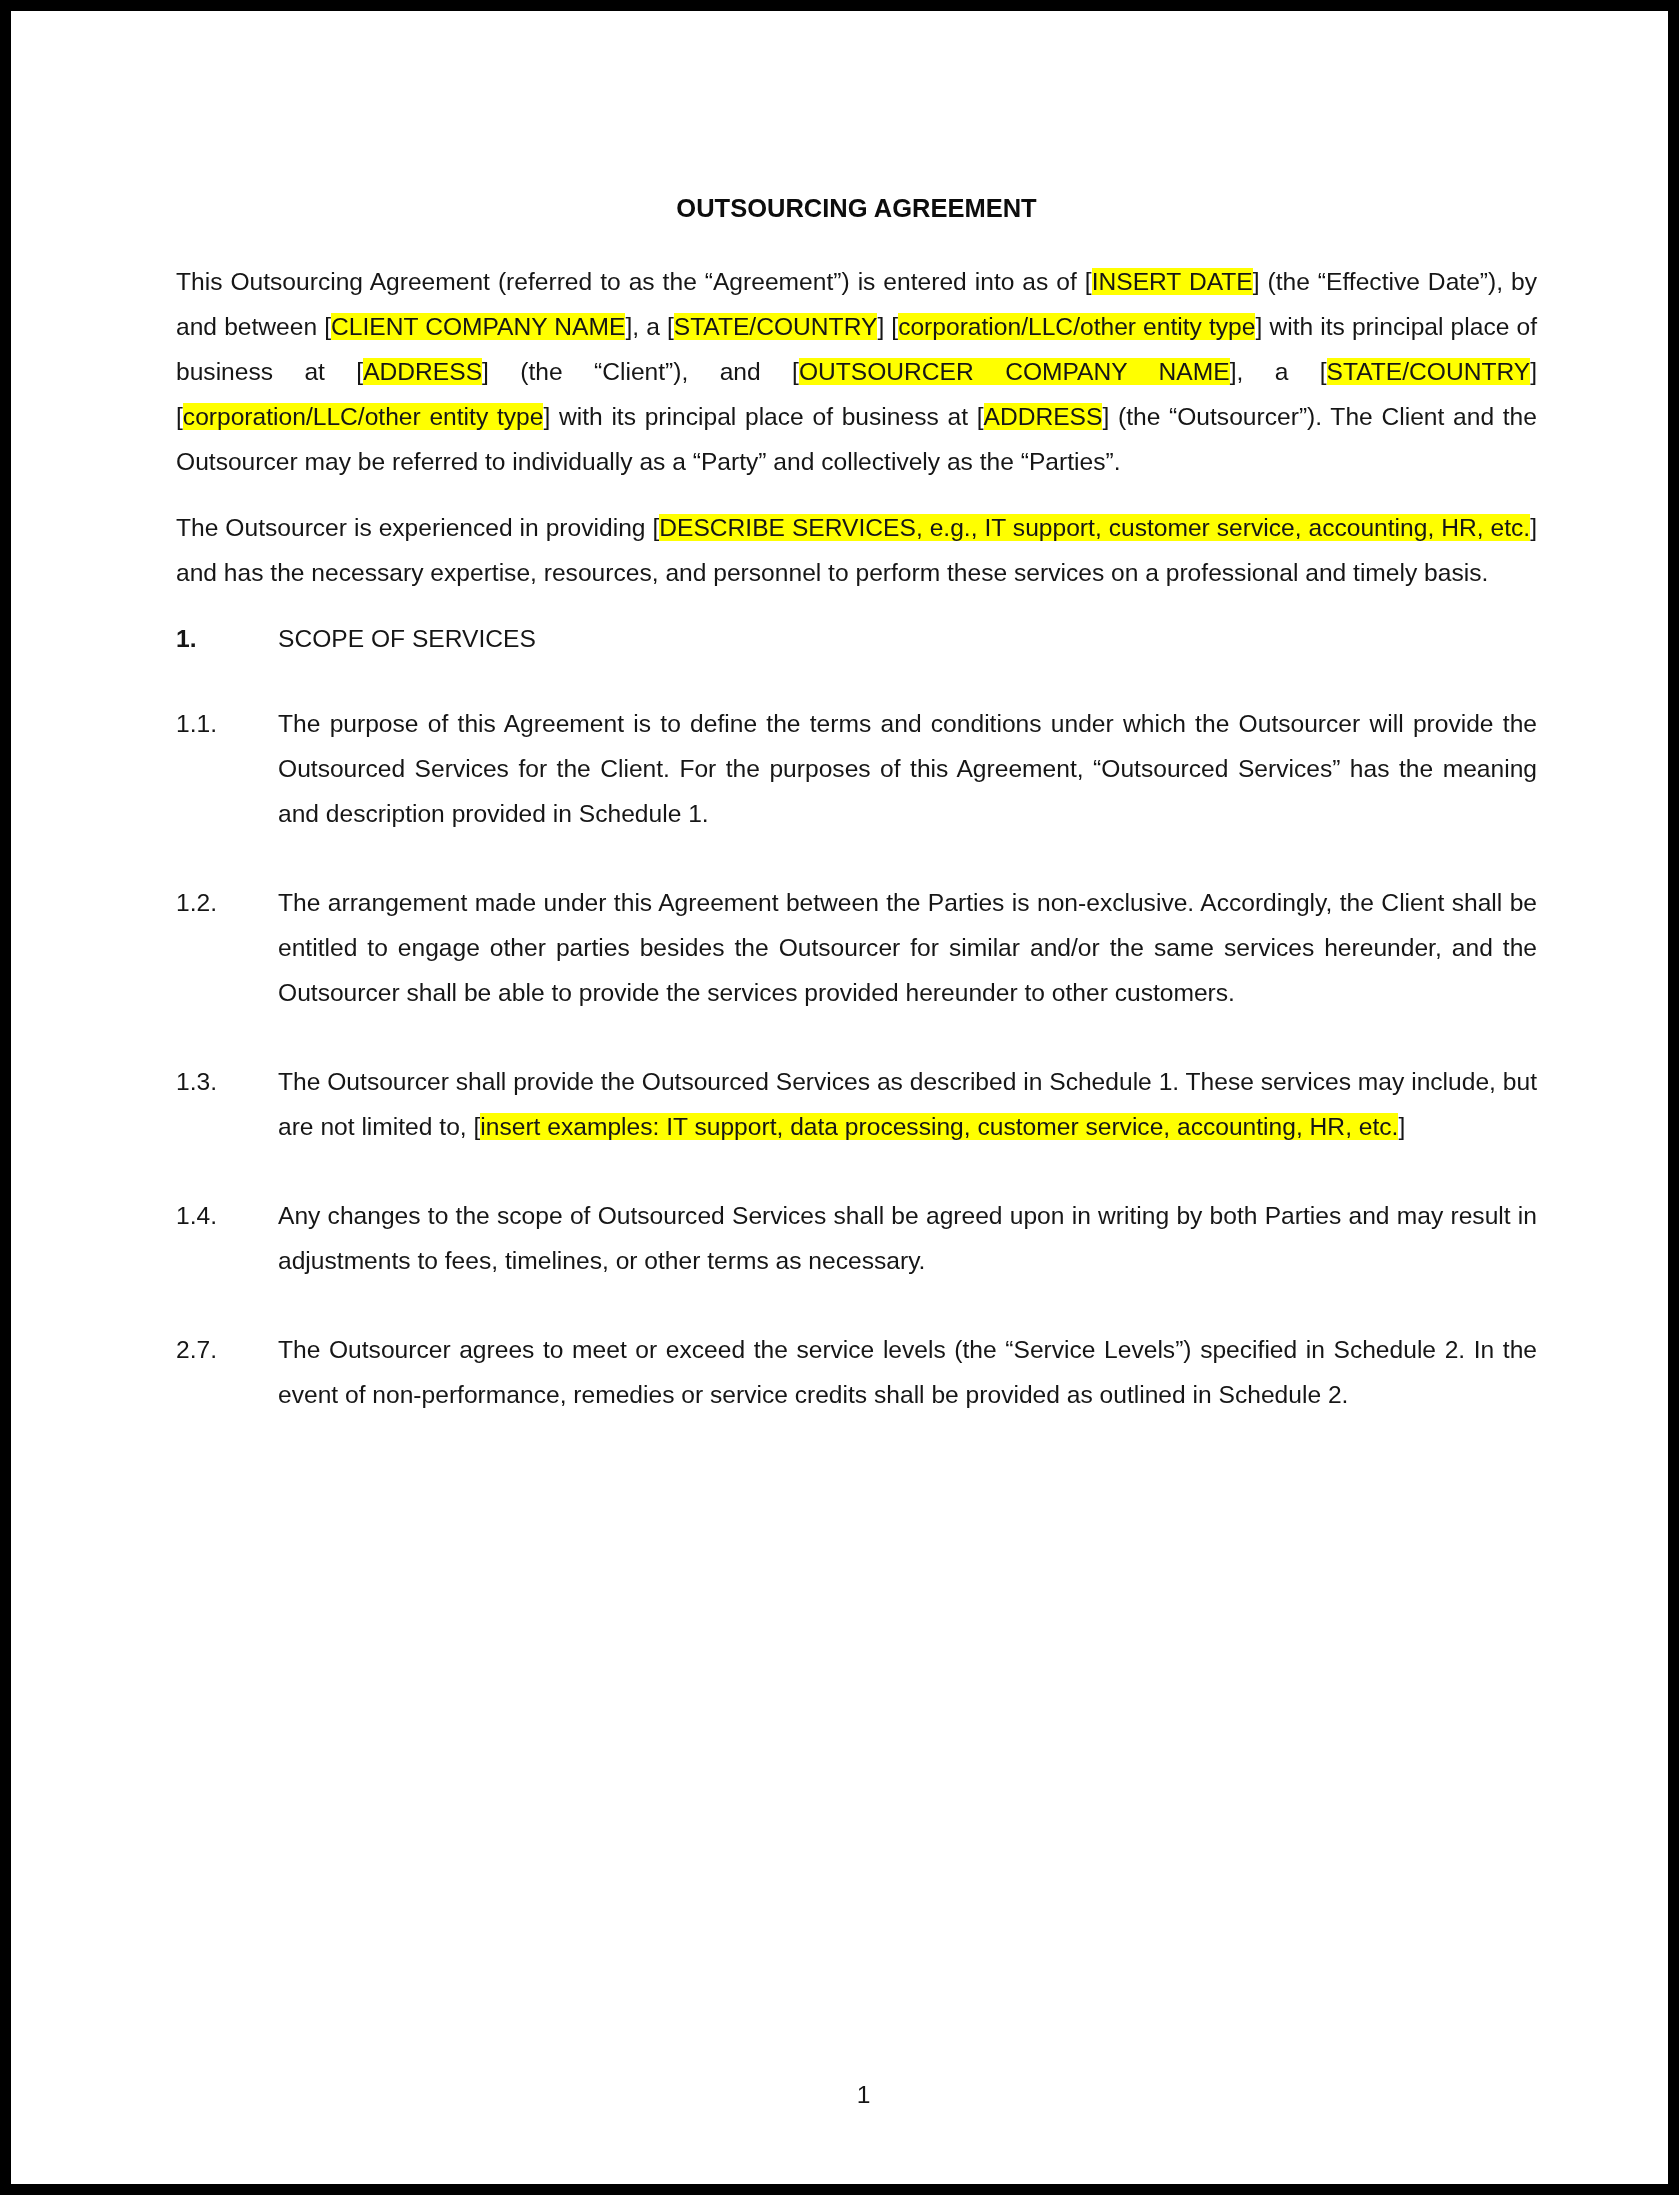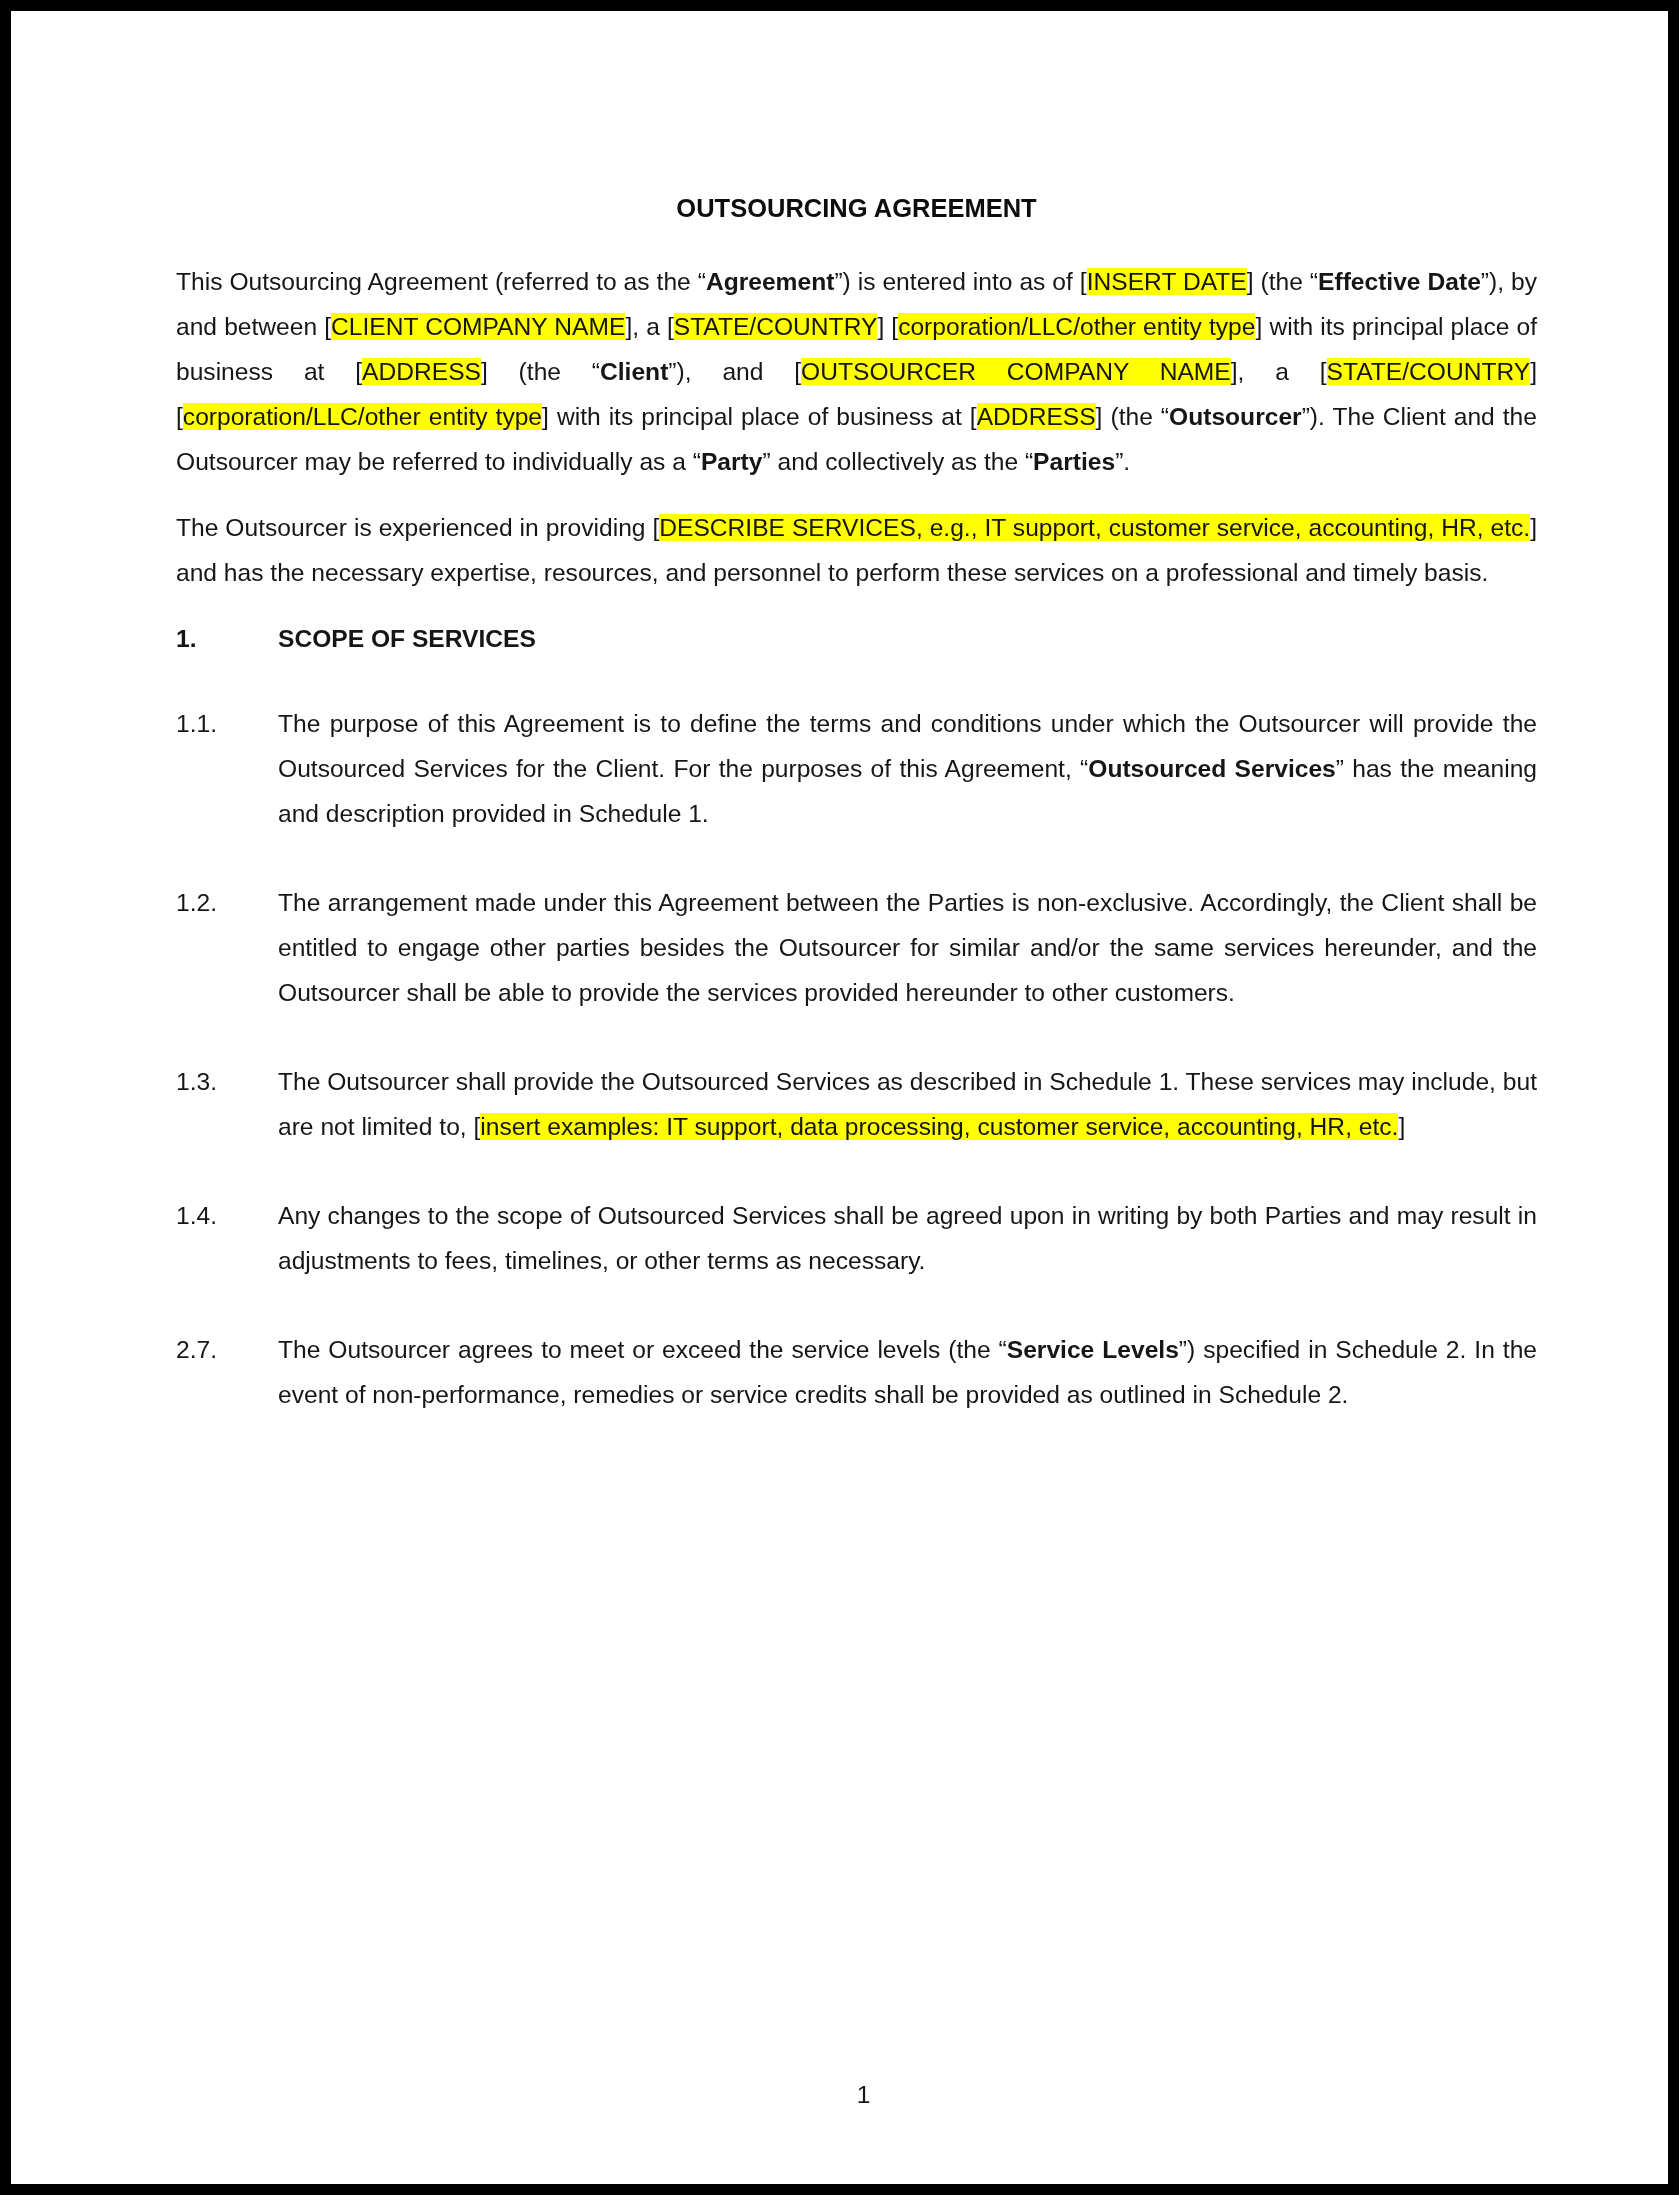--- a/index.html
+++ b/index.html
@@ -51,21 +51,21 @@
     top:0;
   }
   .item .body{
     display:block;
     text-align:justify;
   }
   .heading{
     font-weight:700;
     margin:8.8px 0 40px 0;
   }
-  .b{font-weight:700;}
+  .b{font-weight:400;}
   .hl{background:var(--hl);}
   .page-number{
     position:absolute;
     top:2061px;
     left:172px;
     width:1361px;
     text-align:center;
     font-size:24.6px;
     line-height:45px;
   }

